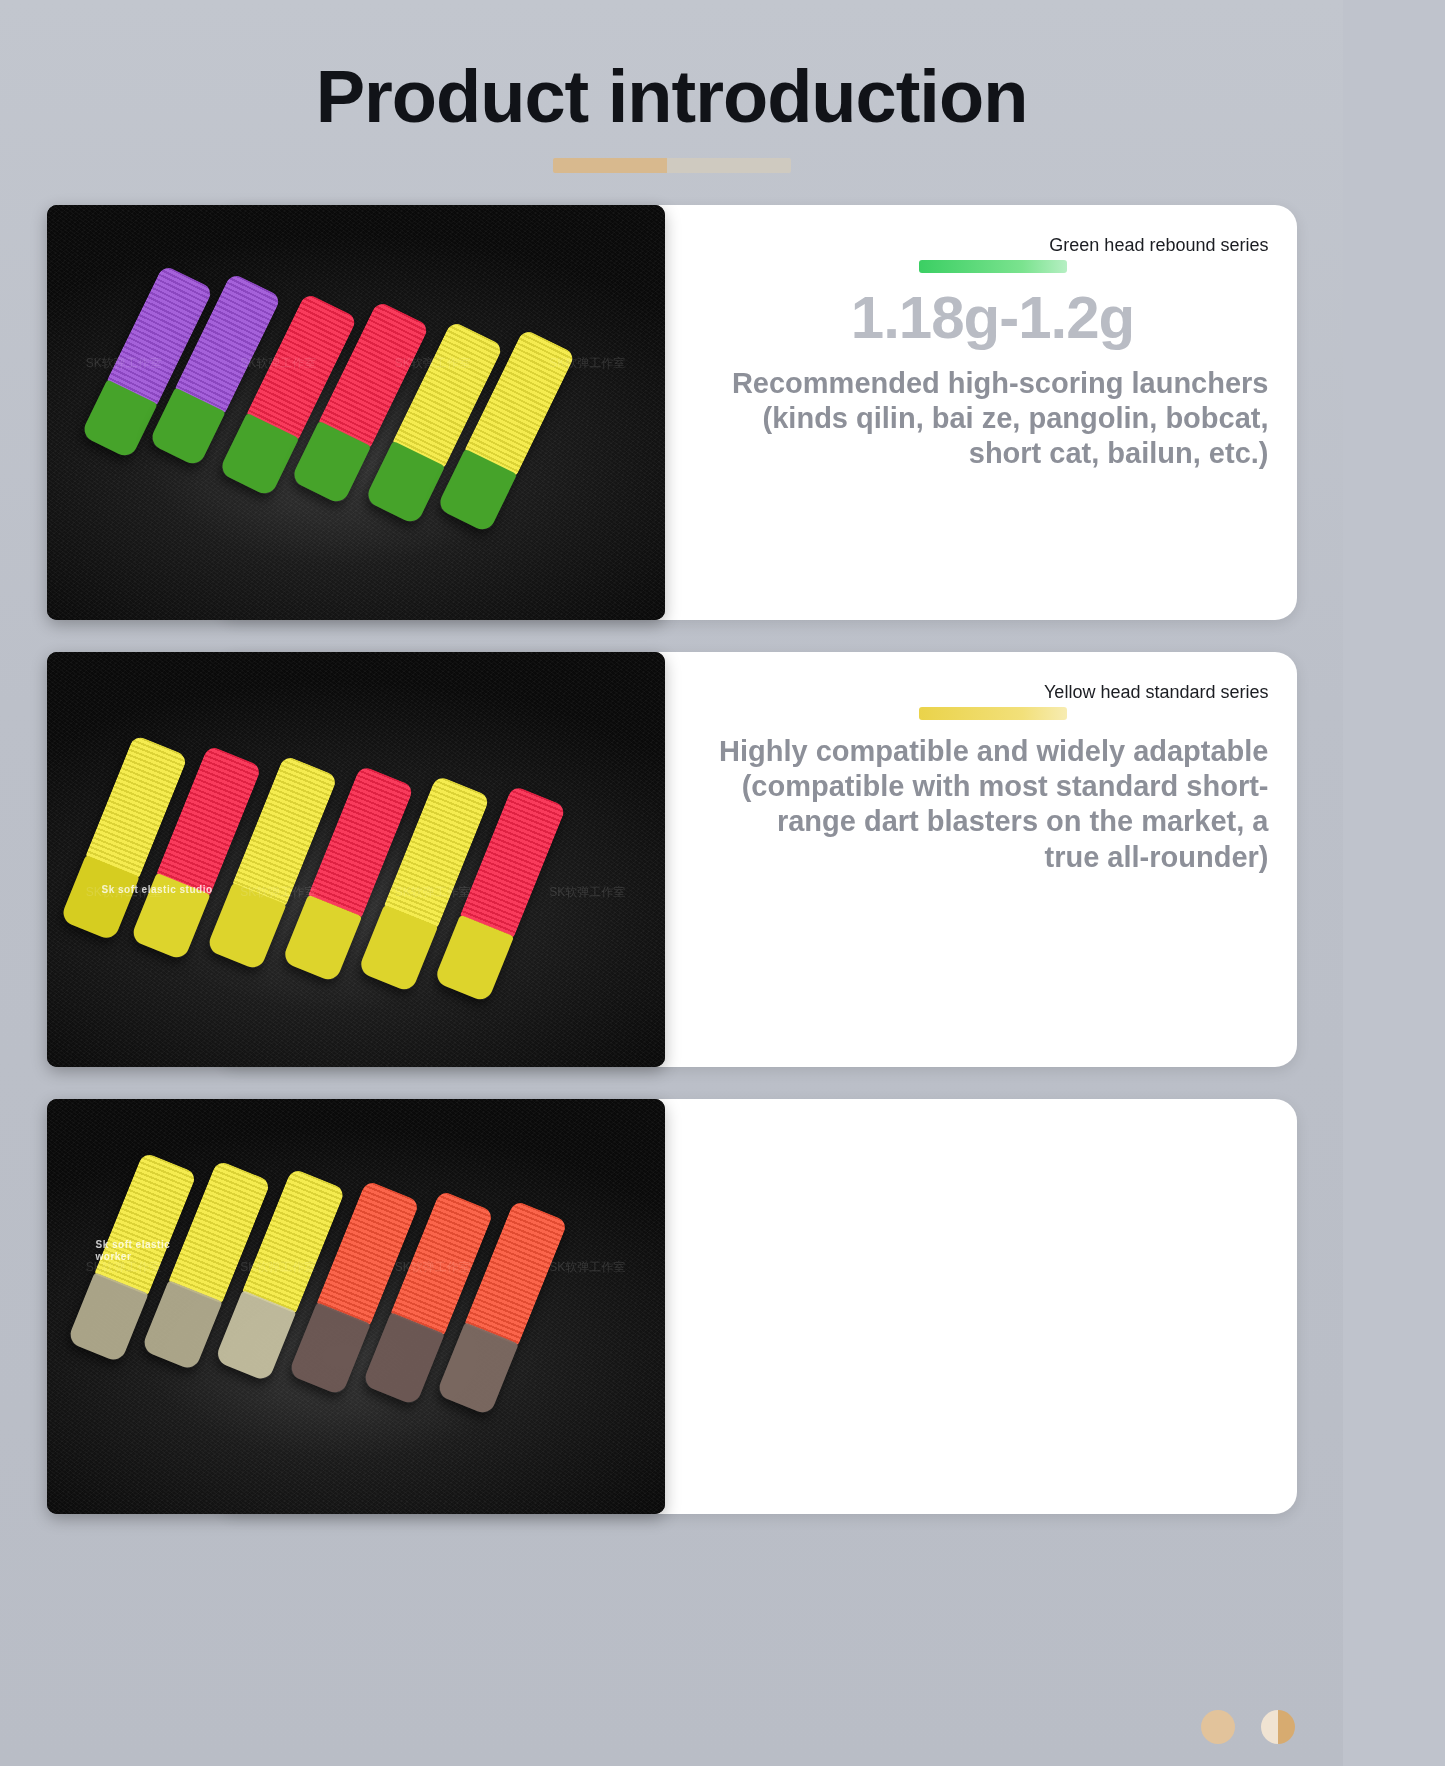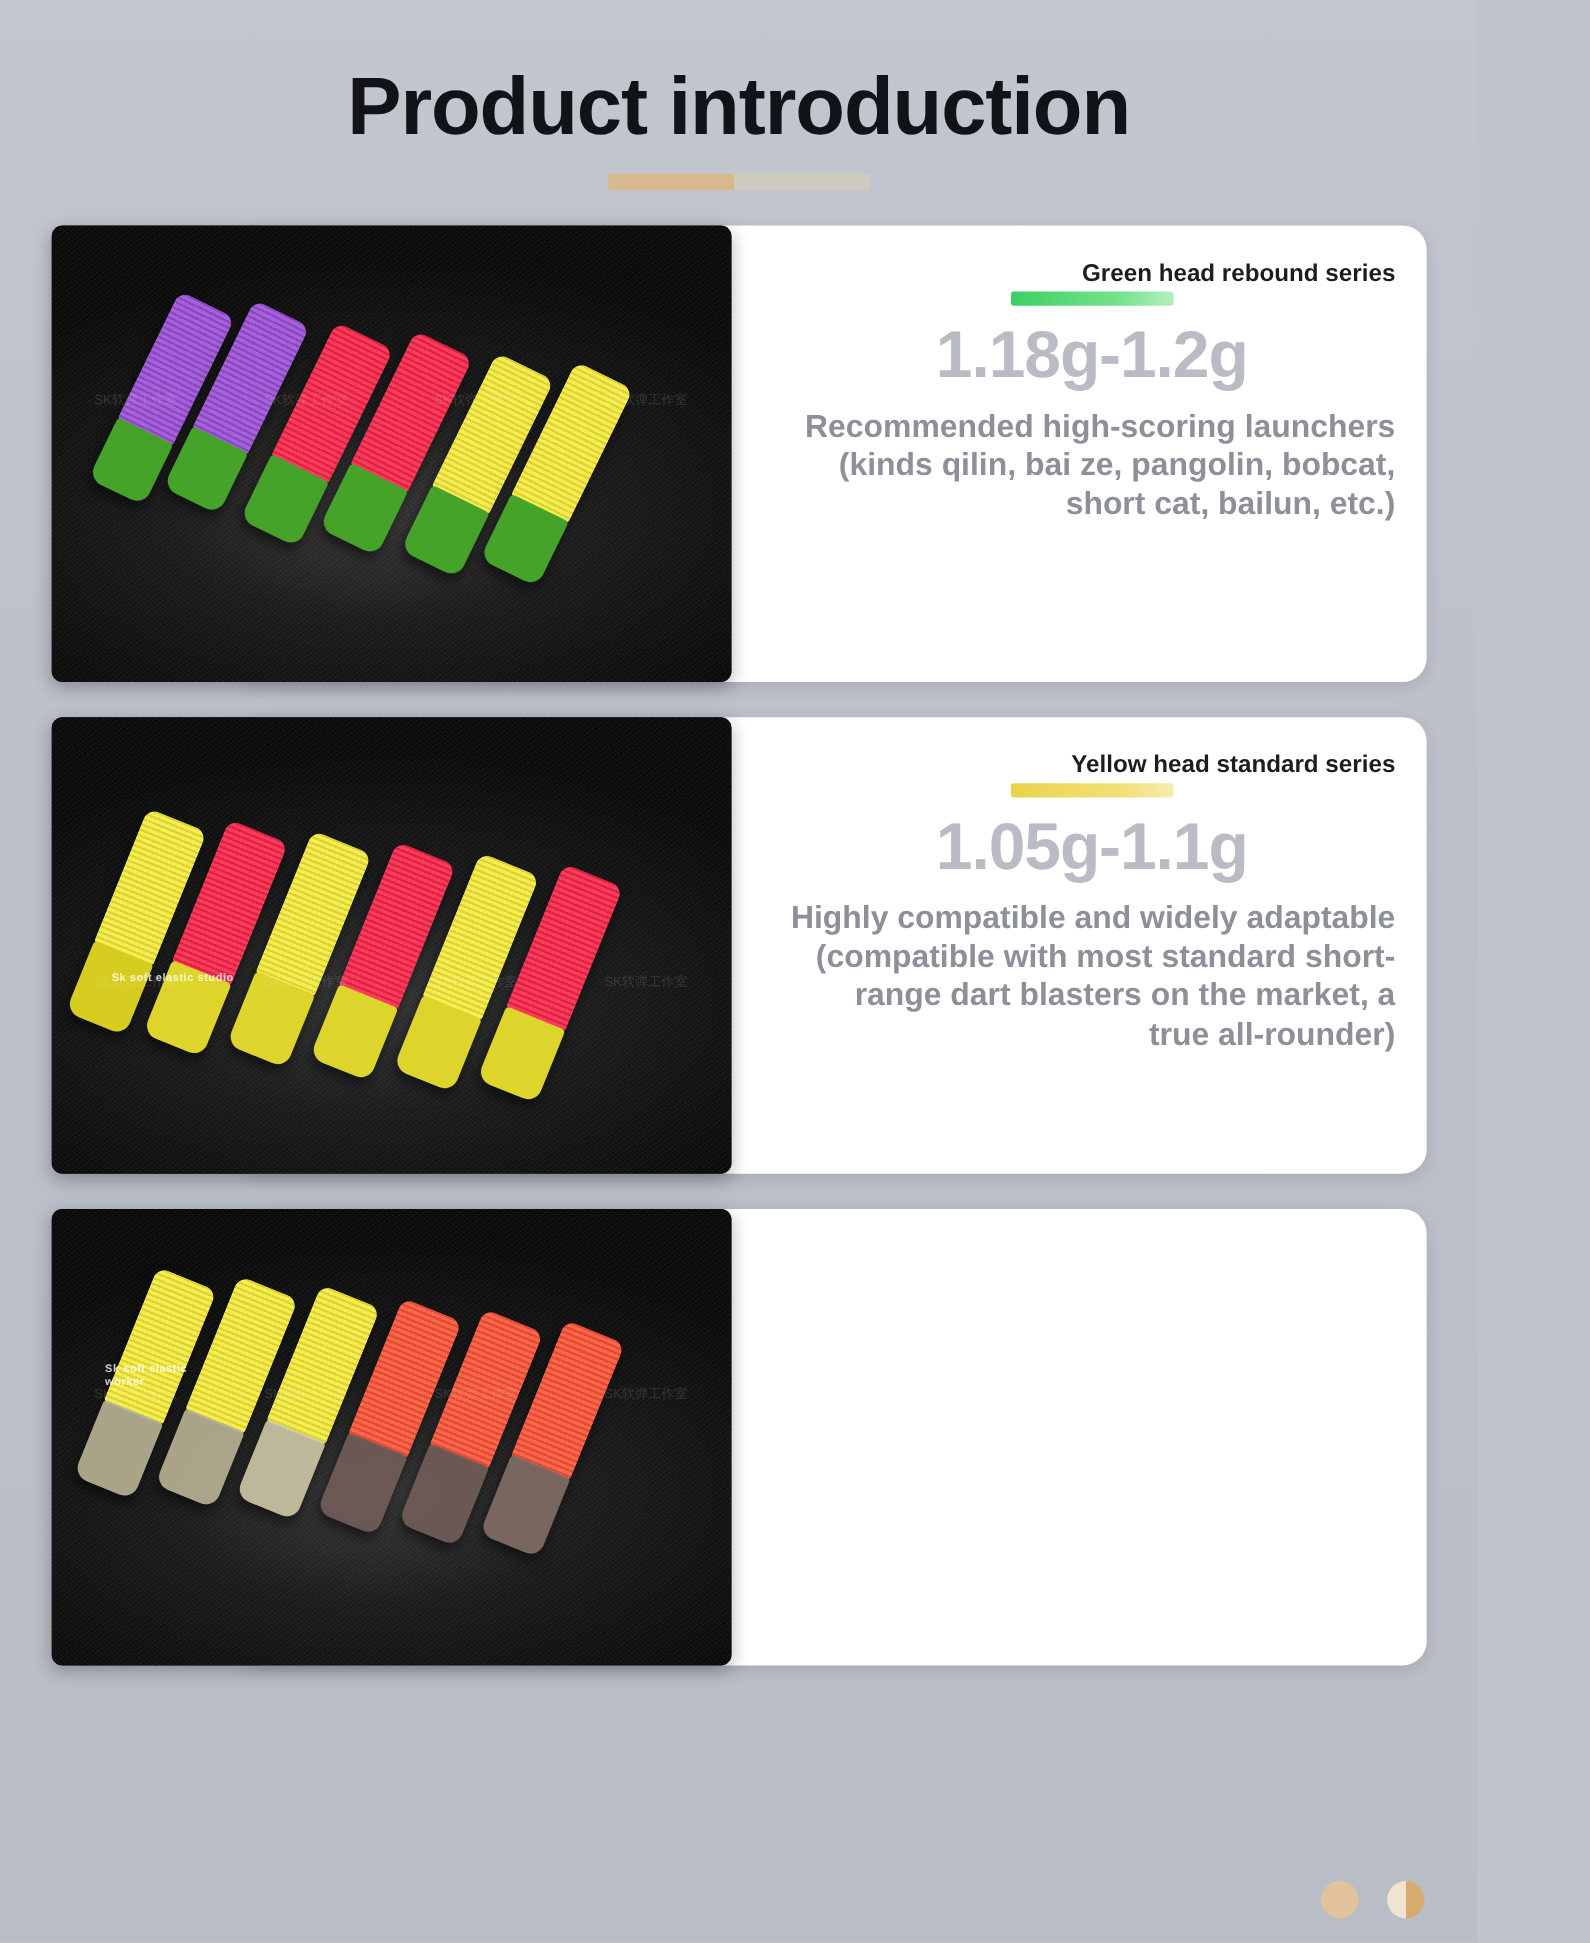--- a/index.html
+++ b/index.html
@@ -128,22 +128,22 @@
     top: 0;
     width: 632px;
     height: 415px;
     padding: 30px 28px 20px 52px;
     z-index: 4;
     display: flex;
     flex-direction: column;
   }
   .series-name {
     position: relative;
-    font-size: 22px;
-    font-weight: bold;
+    font-size: 18px;
+    font-weight: normal;
     color: #1b1d22;
     text-align: right;
     z-index: 2;
   }
   .series-name.centered { text-align: center; }
   .hl-bar {
     height: 13px;
     border-radius: 3px;
     margin-top: 4px;
   }
@@ -300,21 +300,20 @@
         </div>
         <div class="dart" style="left:424px; top:136px; width:58px; height:212px; transform:rotate(22deg);">
           <div class="body" style="height:142px; background-color:#f8254a;"></div>
           <div class="tip" style="height:72px; background:#ddd42c;"></div>
         </div>
       </div>
 
       <div class="content">
         <div class="series-name">Yellow head standard series</div>
         <div class="hl-bar hl-yellow" style="margin-left:auto; margin-right:auto;"></div>
-        <div class="weight">1.05g-1.1g</div>
         <div class="desc left">Highly compatible and widely adaptable (compatible with most standard short-range dart blasters on the market, a true all-rounder)</div>
       </div>
     </div>
 
     <div class="card">
       <div class="panel"></div>
 
       <div class="photo">
         <div class="floor"></div>
         <div class="grain"></div>

